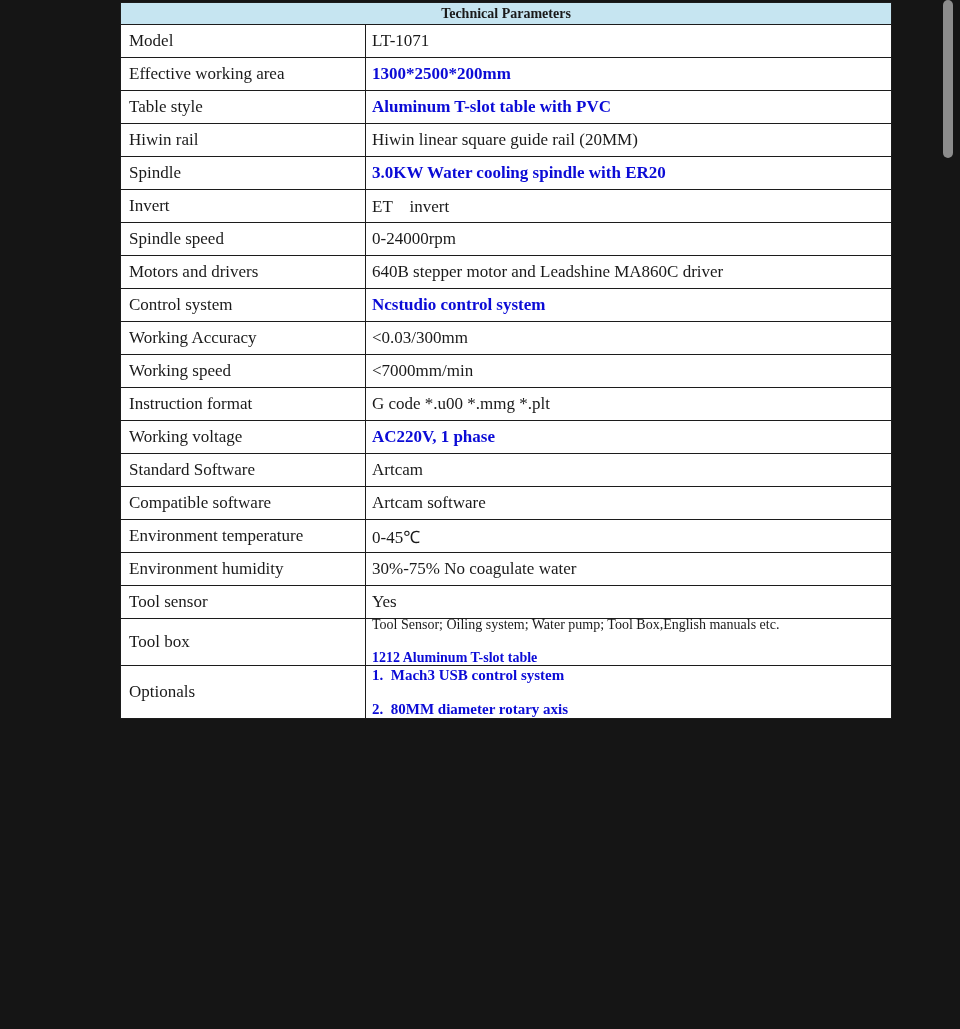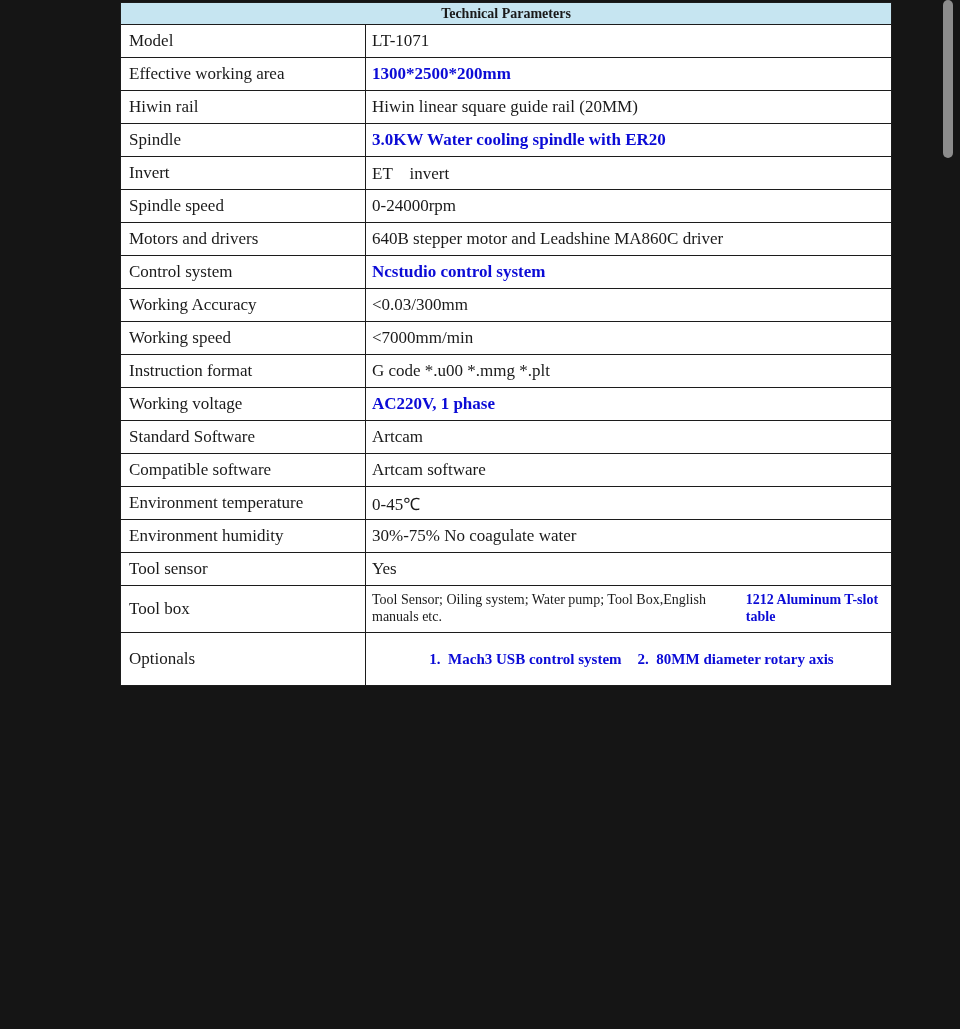--- a/index.html
+++ b/index.html
@@ -54,22 +54,22 @@
     flex: 1;
     padding-left: 6px;
   }
   .blue {
     color: var(--accent-text, #0b0bd6);
     font-weight: bold;
   }
   .row.toolbox { height: 47px; }
   .row.optionals { height: 52px; }
   .stacked {
-    flex-direction: row;
-    align-items: center;
+    flex-direction: column;
+    align-items: flex-start;
     justify-content: center;
     gap: 16px;
   }
   .line-sm { font-size: 14px; line-height: 1.2; }
   .line-md { font-size: 15px; line-height: 1.2; }
   .scrollbar-thumb {
     position: absolute;
     right: 7px;
     top: 0;
     width: 10px;
@@ -88,20 +88,24 @@
   <div class="row">
     <div class="cell label">Model</div>
     <div class="cell value">LT-1071</div>
   </div>
 
   <div class="row">
     <div class="cell label">Effective working area</div>
     <div class="cell value blue">1300*2500*200mm</div>
   </div>
 
+  <div class="row">
+    <div class="cell label">Table style</div>
+    <div class="cell value blue">Aluminum T-slot table with PVC</div>
+  </div>
 
   <div class="row">
     <div class="cell label">Hiwin rail</div>
     <div class="cell value">Hiwin linear square guide rail (20MM)</div>
   </div>
 
 
   <div class="row">
     <div class="cell label">Spindle</div>
     <div class="cell value blue">3.0KW Water cooling spindle with ER20</div>

